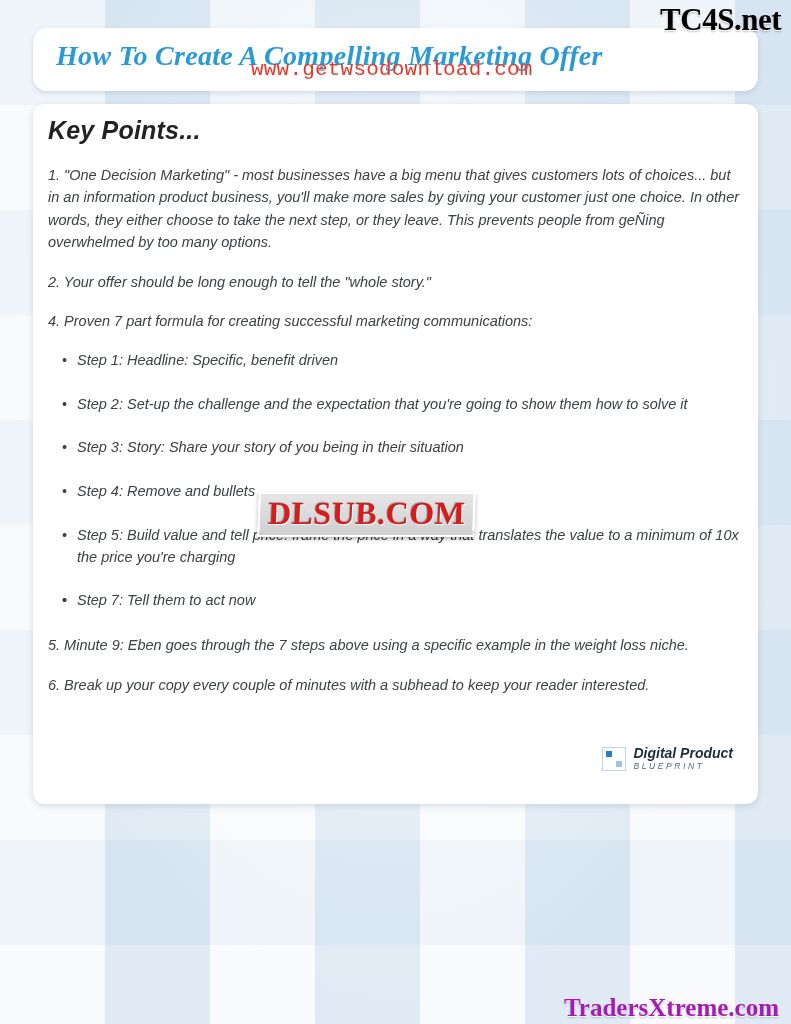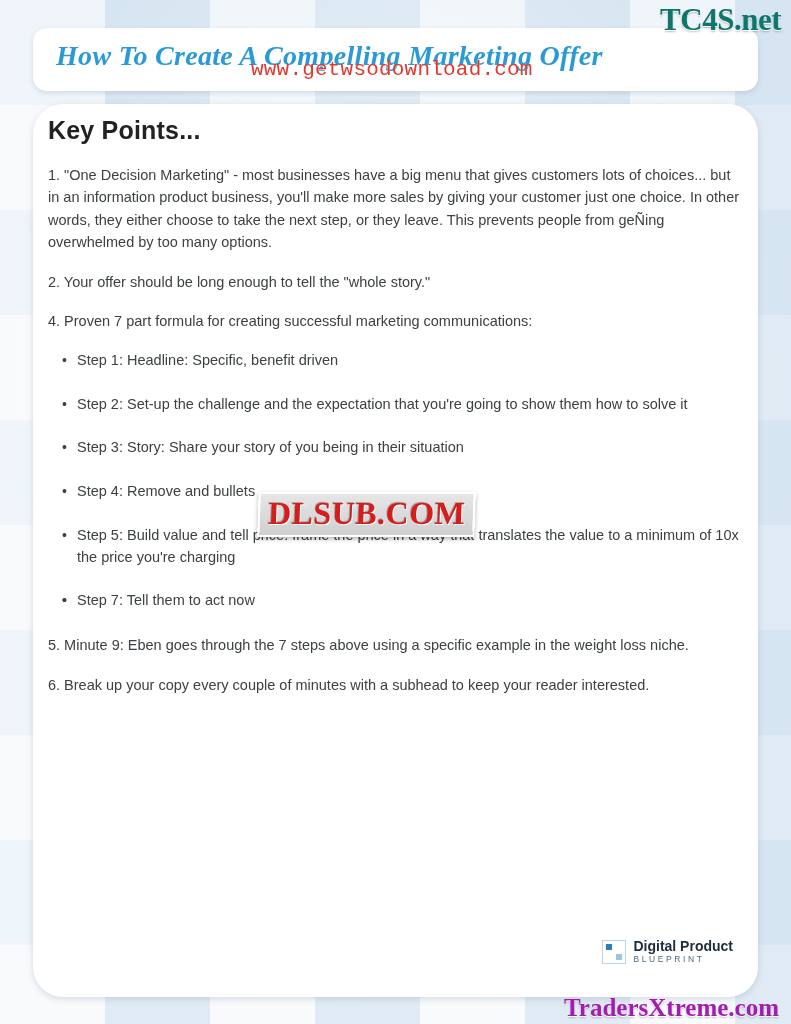--- a/index.html
+++ b/index.html
@@ -35,21 +35,21 @@
 
   
   .top-stamp {
     position: absolute;
     top: 2px;
     right: 10px;
     z-index: 40;
     font-family: "Liberation Serif", serif;
     font-weight: bold;
     font-size: 31px;
-    color: #0f766e;
+    color: #000000;
     letter-spacing: -0.5px;
     text-shadow: 0 1px 0 #ffffff, 0 2px 2px rgba(0,0,0,0.25);
   }
 
   
   .header-card {
     position: absolute;
     left: 33px;
     top: 28px;
     width: 725px;
@@ -84,25 +84,26 @@
     text-shadow: 0 1px 1px rgba(255,255,255,0.85);
     letter-spacing: 0.2px;
   }
 
   
   .content-card {
     position: absolute;
     left: 33px;
     top: 104px;
     width: 725px;
-    height: 893px;
+    height: 700px;
     background: #ffffff;
-    border-radius: 30px;
+    border-radius: 12px;
     box-shadow: 0 2px 6px rgba(120,140,160,0.28);
     z-index: 10;
+    font-style: italic;
   }
   .section-title {
     position: absolute;
     left: 15px;
     top: 12px;
     font-family: "Liberation Sans", sans-serif;
     font-weight: bold;
     font-size: 25px;
     color: #222222;
     letter-spacing: 0.2px;

